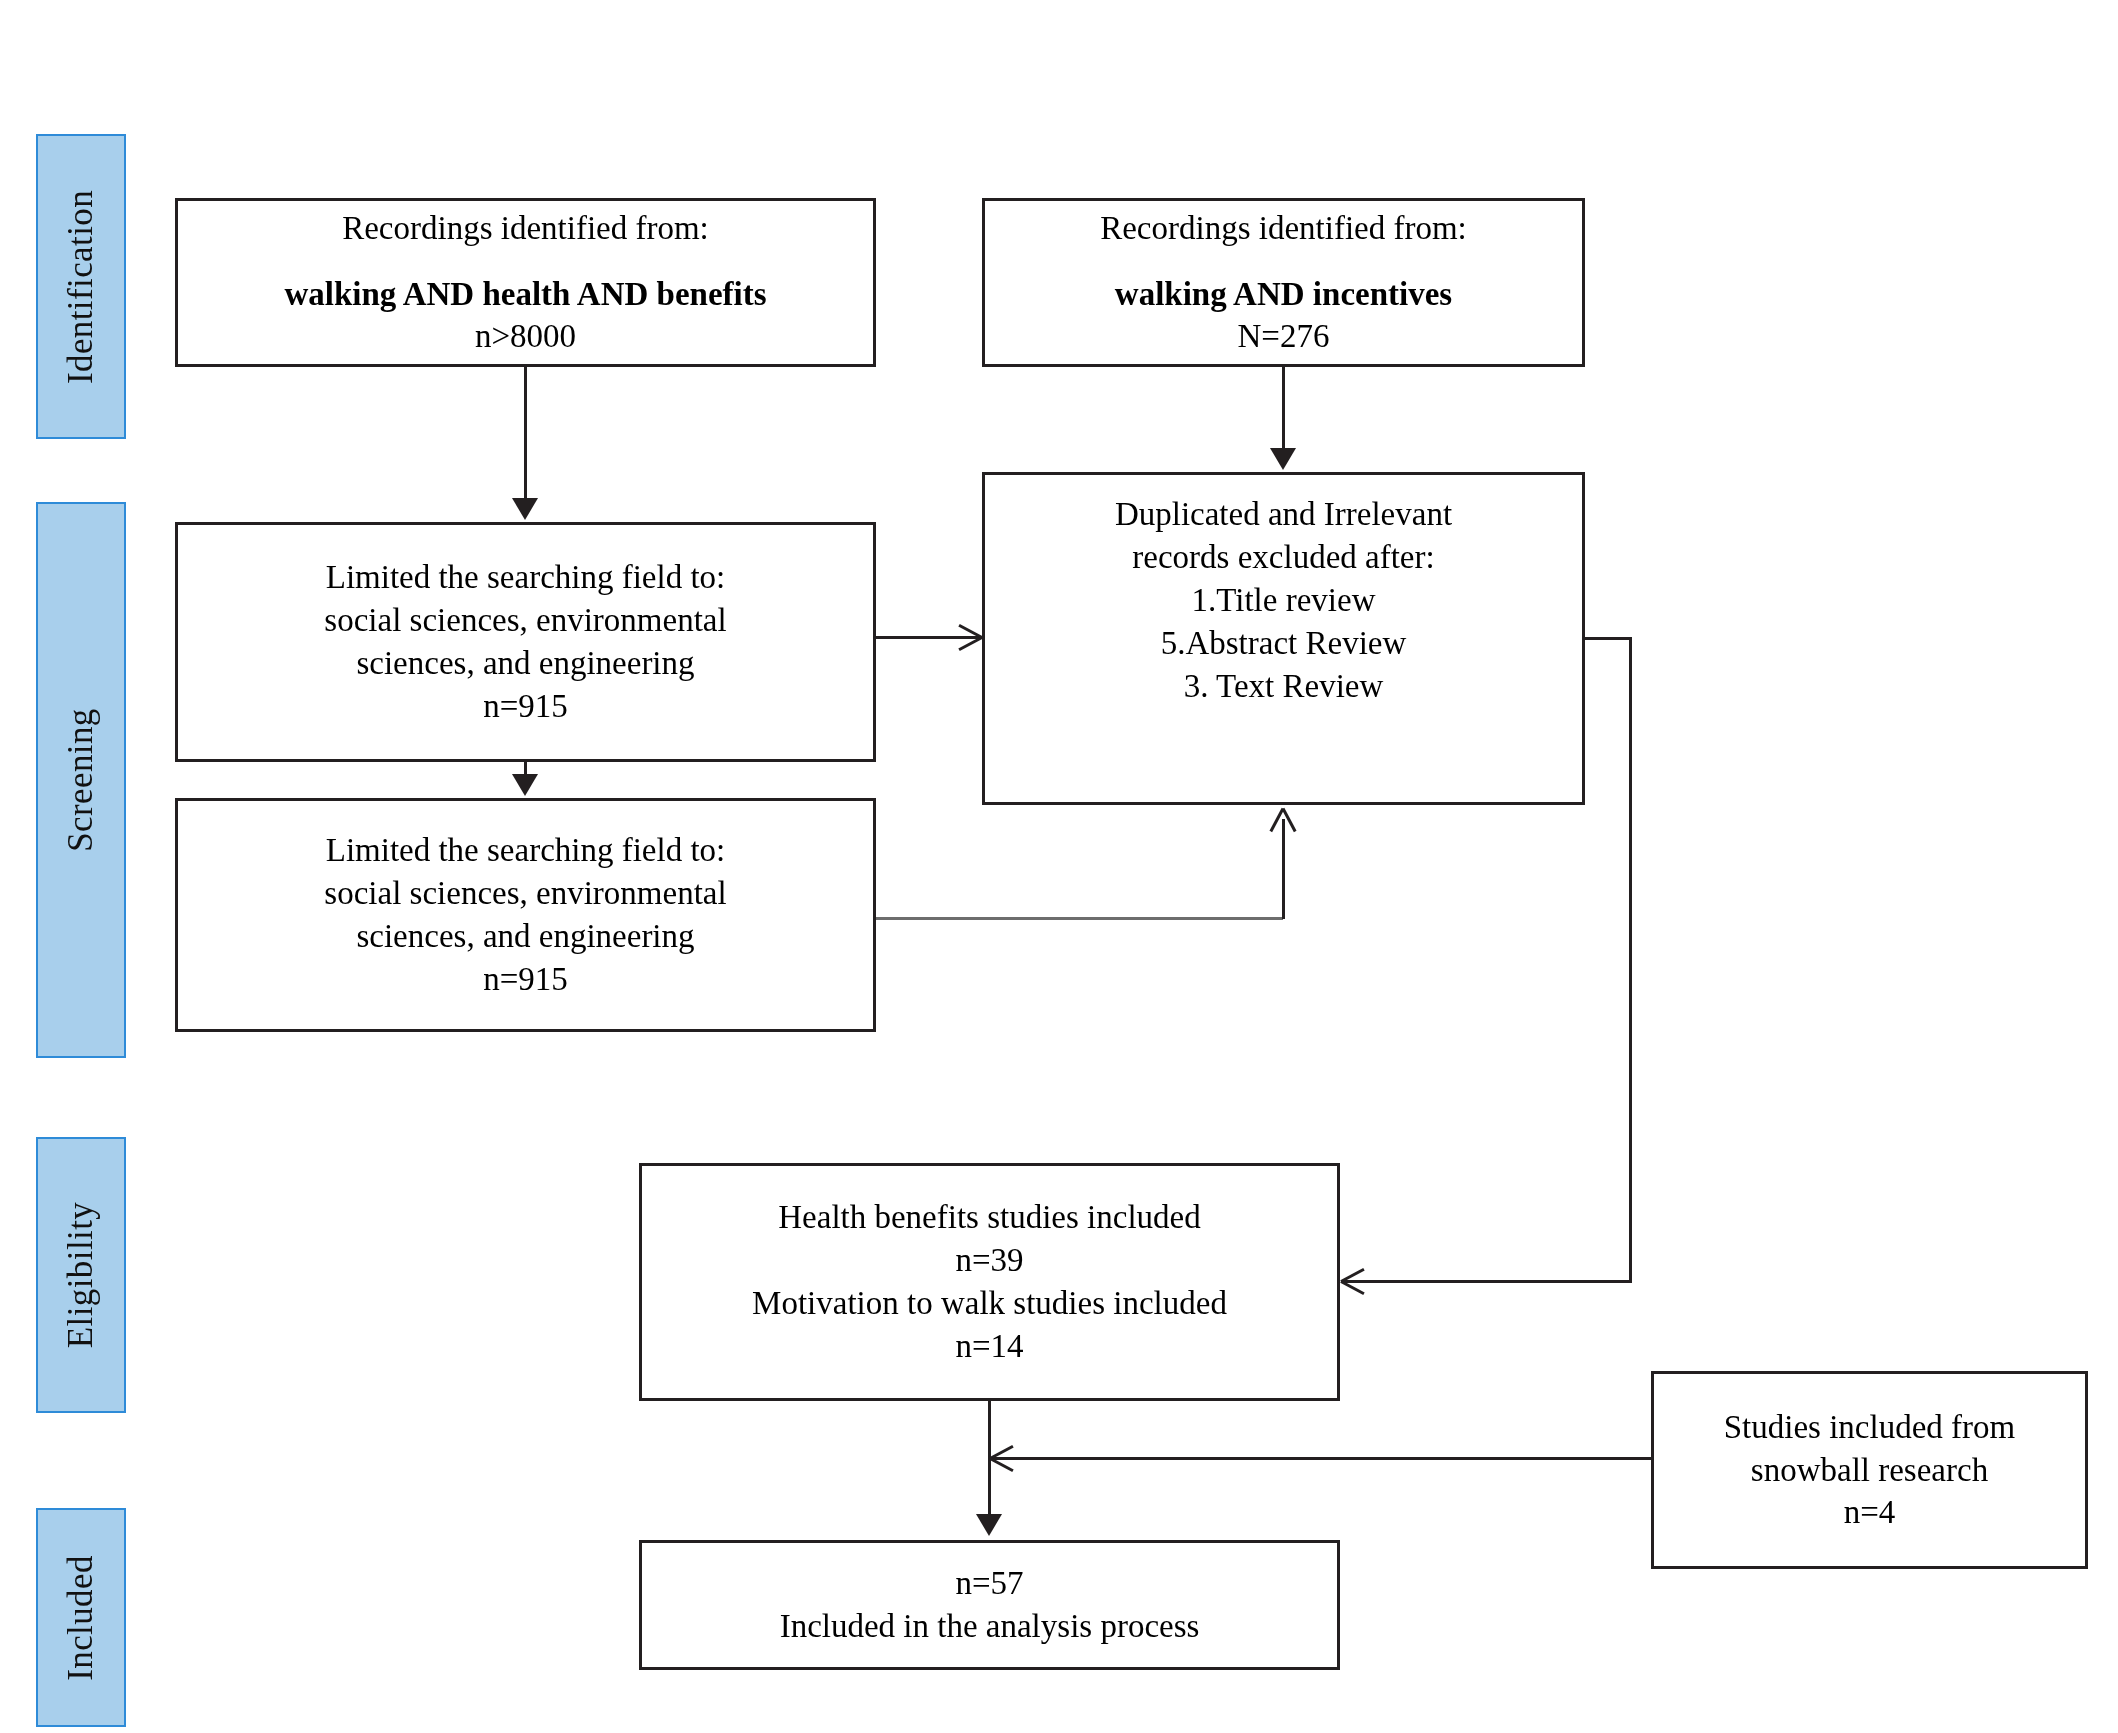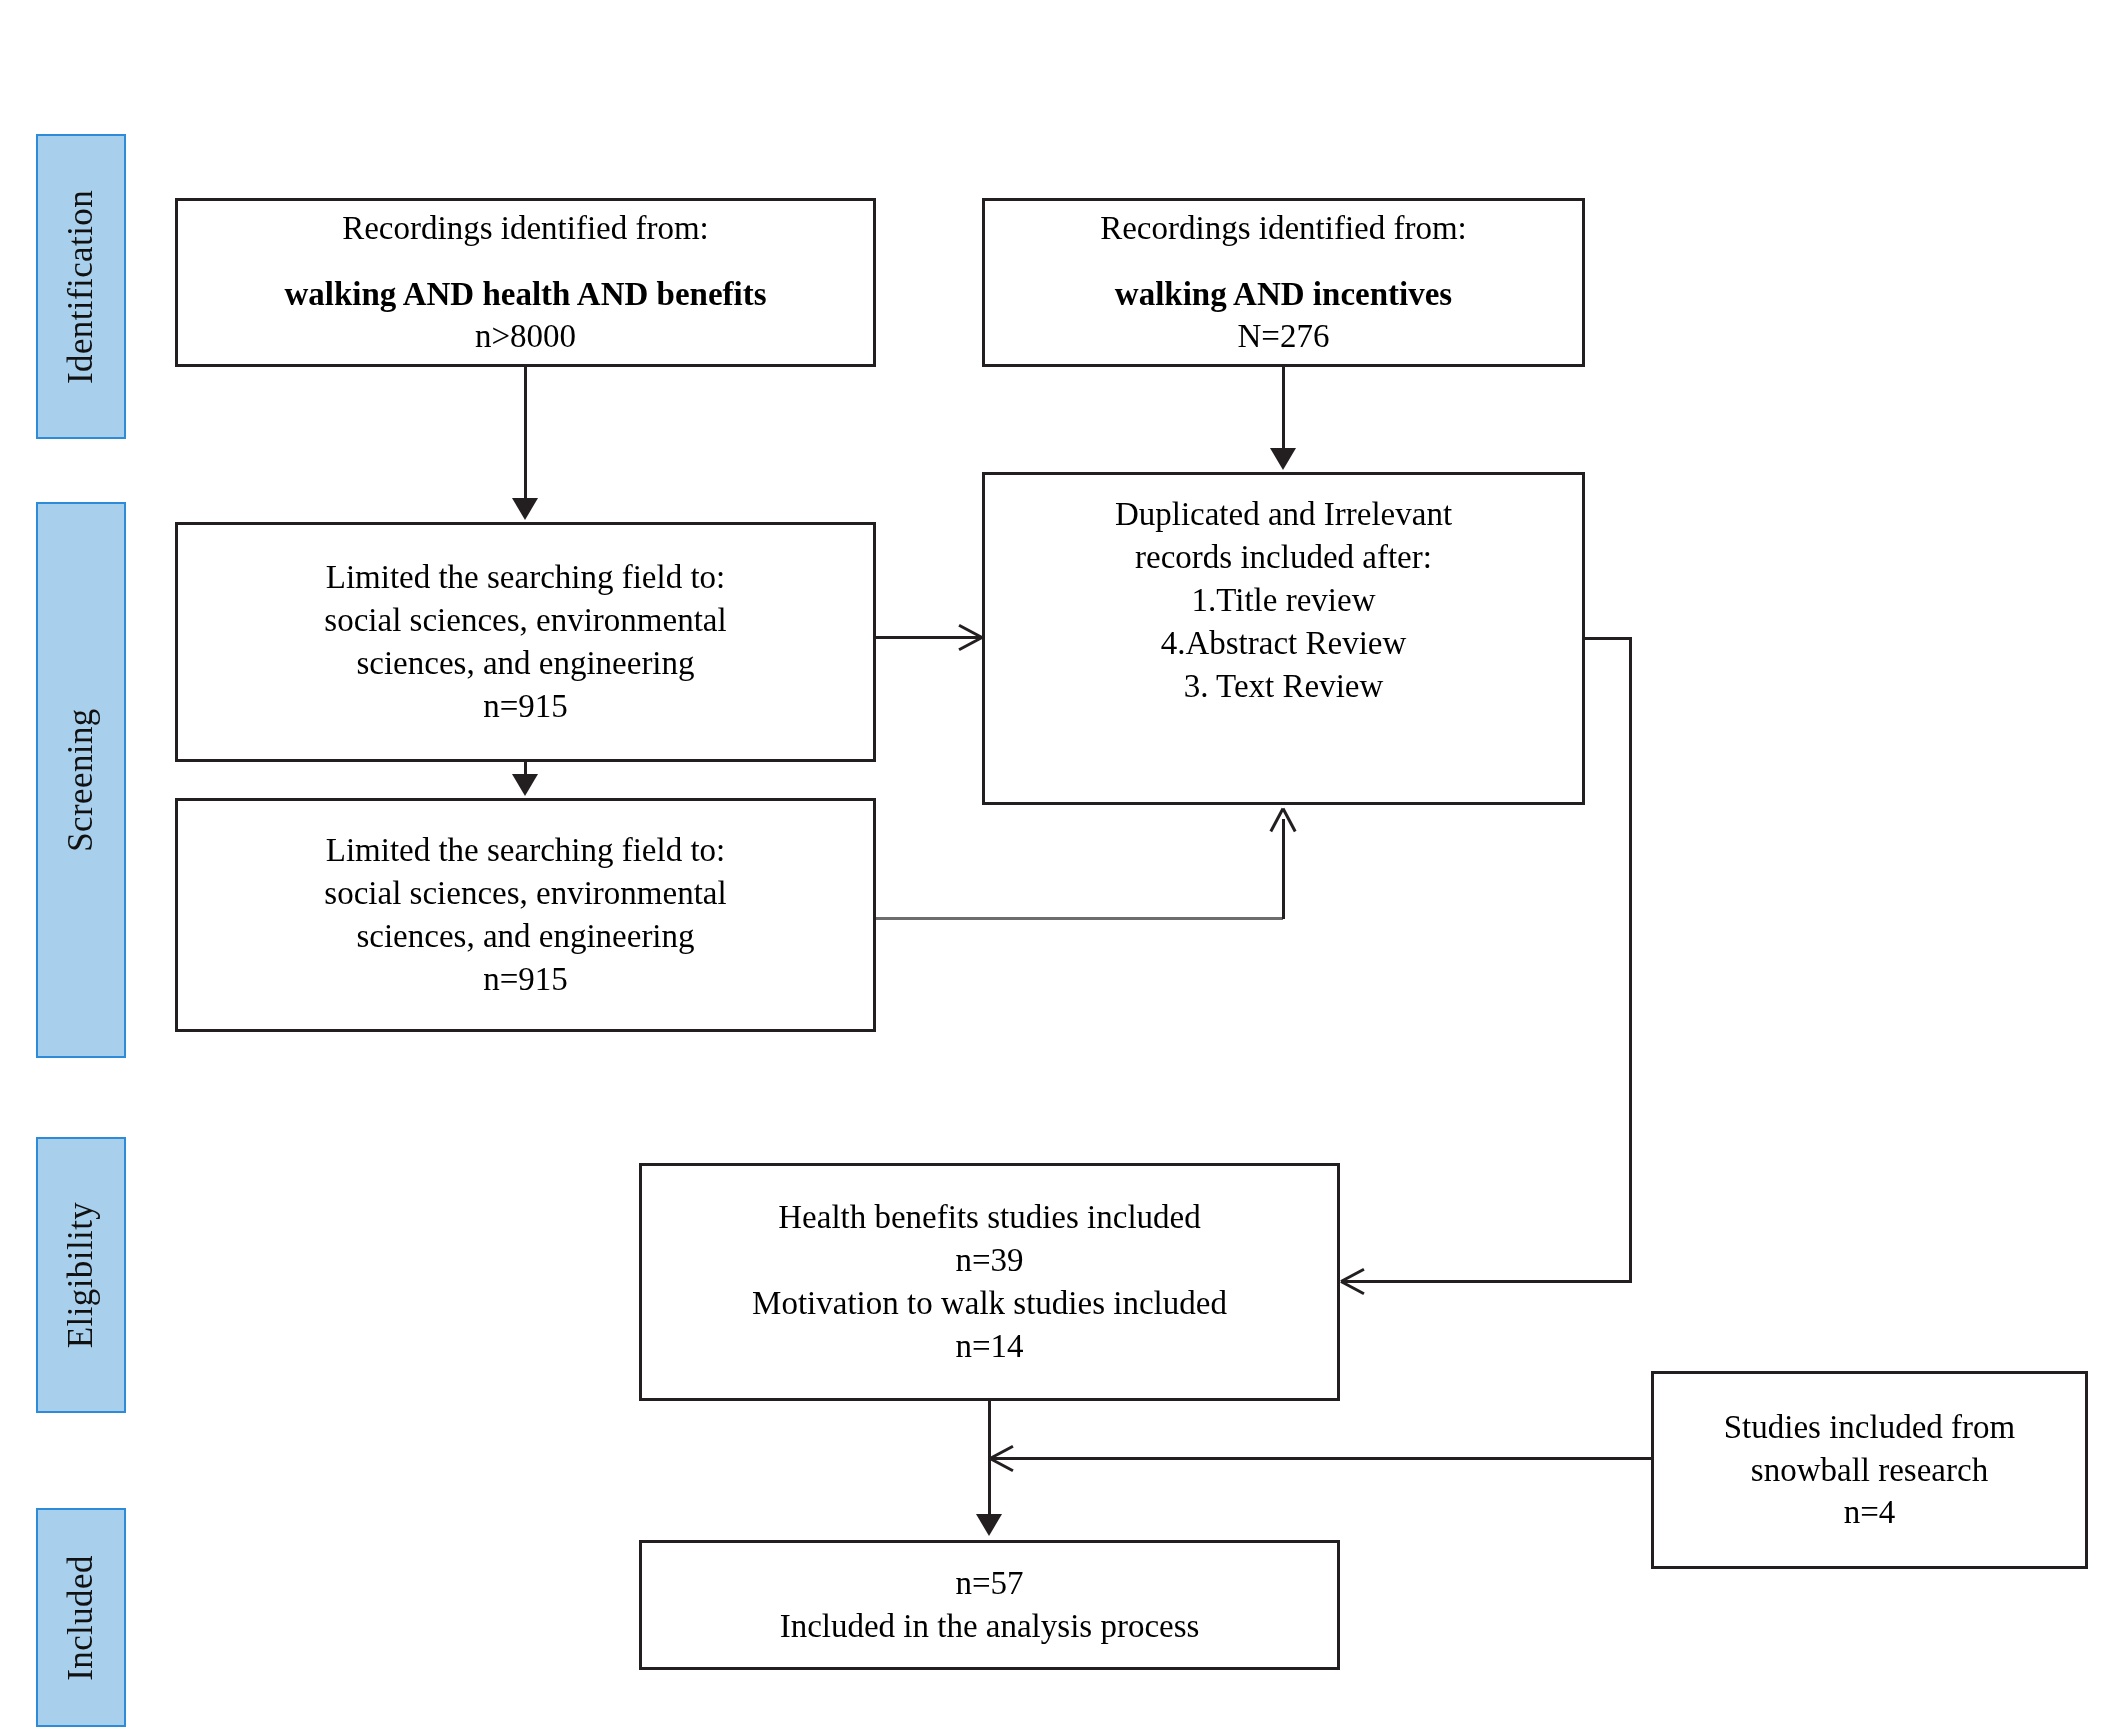--- a/index.html
+++ b/index.html
@@ -142,23 +142,23 @@
 
   <div class="box center" style="left:175px; top:798px; width:701px; height:234px;">
     <span class="ln">Limited the searching field to:</span>
     <span class="ln">social sciences, environmental</span>
     <span class="ln">sciences, and engineering</span>
     <span class="ln">n=915</span>
   </div>
 
   <div class="box topalign" style="left:982px; top:472px; width:603px; height:333px;">
     <span class="ln">Duplicated and Irrelevant</span>
-    <span class="ln">records included after:</span>
+    <span class="ln">records excluded after:</span>
     <span class="ln">1.Title review</span>
-    <span class="ln">4.Abstract Review</span>
+    <span class="ln">5.Abstract Review</span>
     <span class="ln">3. Text Review</span>
   </div>
 
   <div class="box center" style="left:639px; top:1163px; width:701px; height:238px;">
     <span class="ln">Health benefits studies included</span>
     <span class="ln">n=39</span>
     <span class="ln">Motivation to walk studies included</span>
     <span class="ln">n=14</span>
   </div>
 

